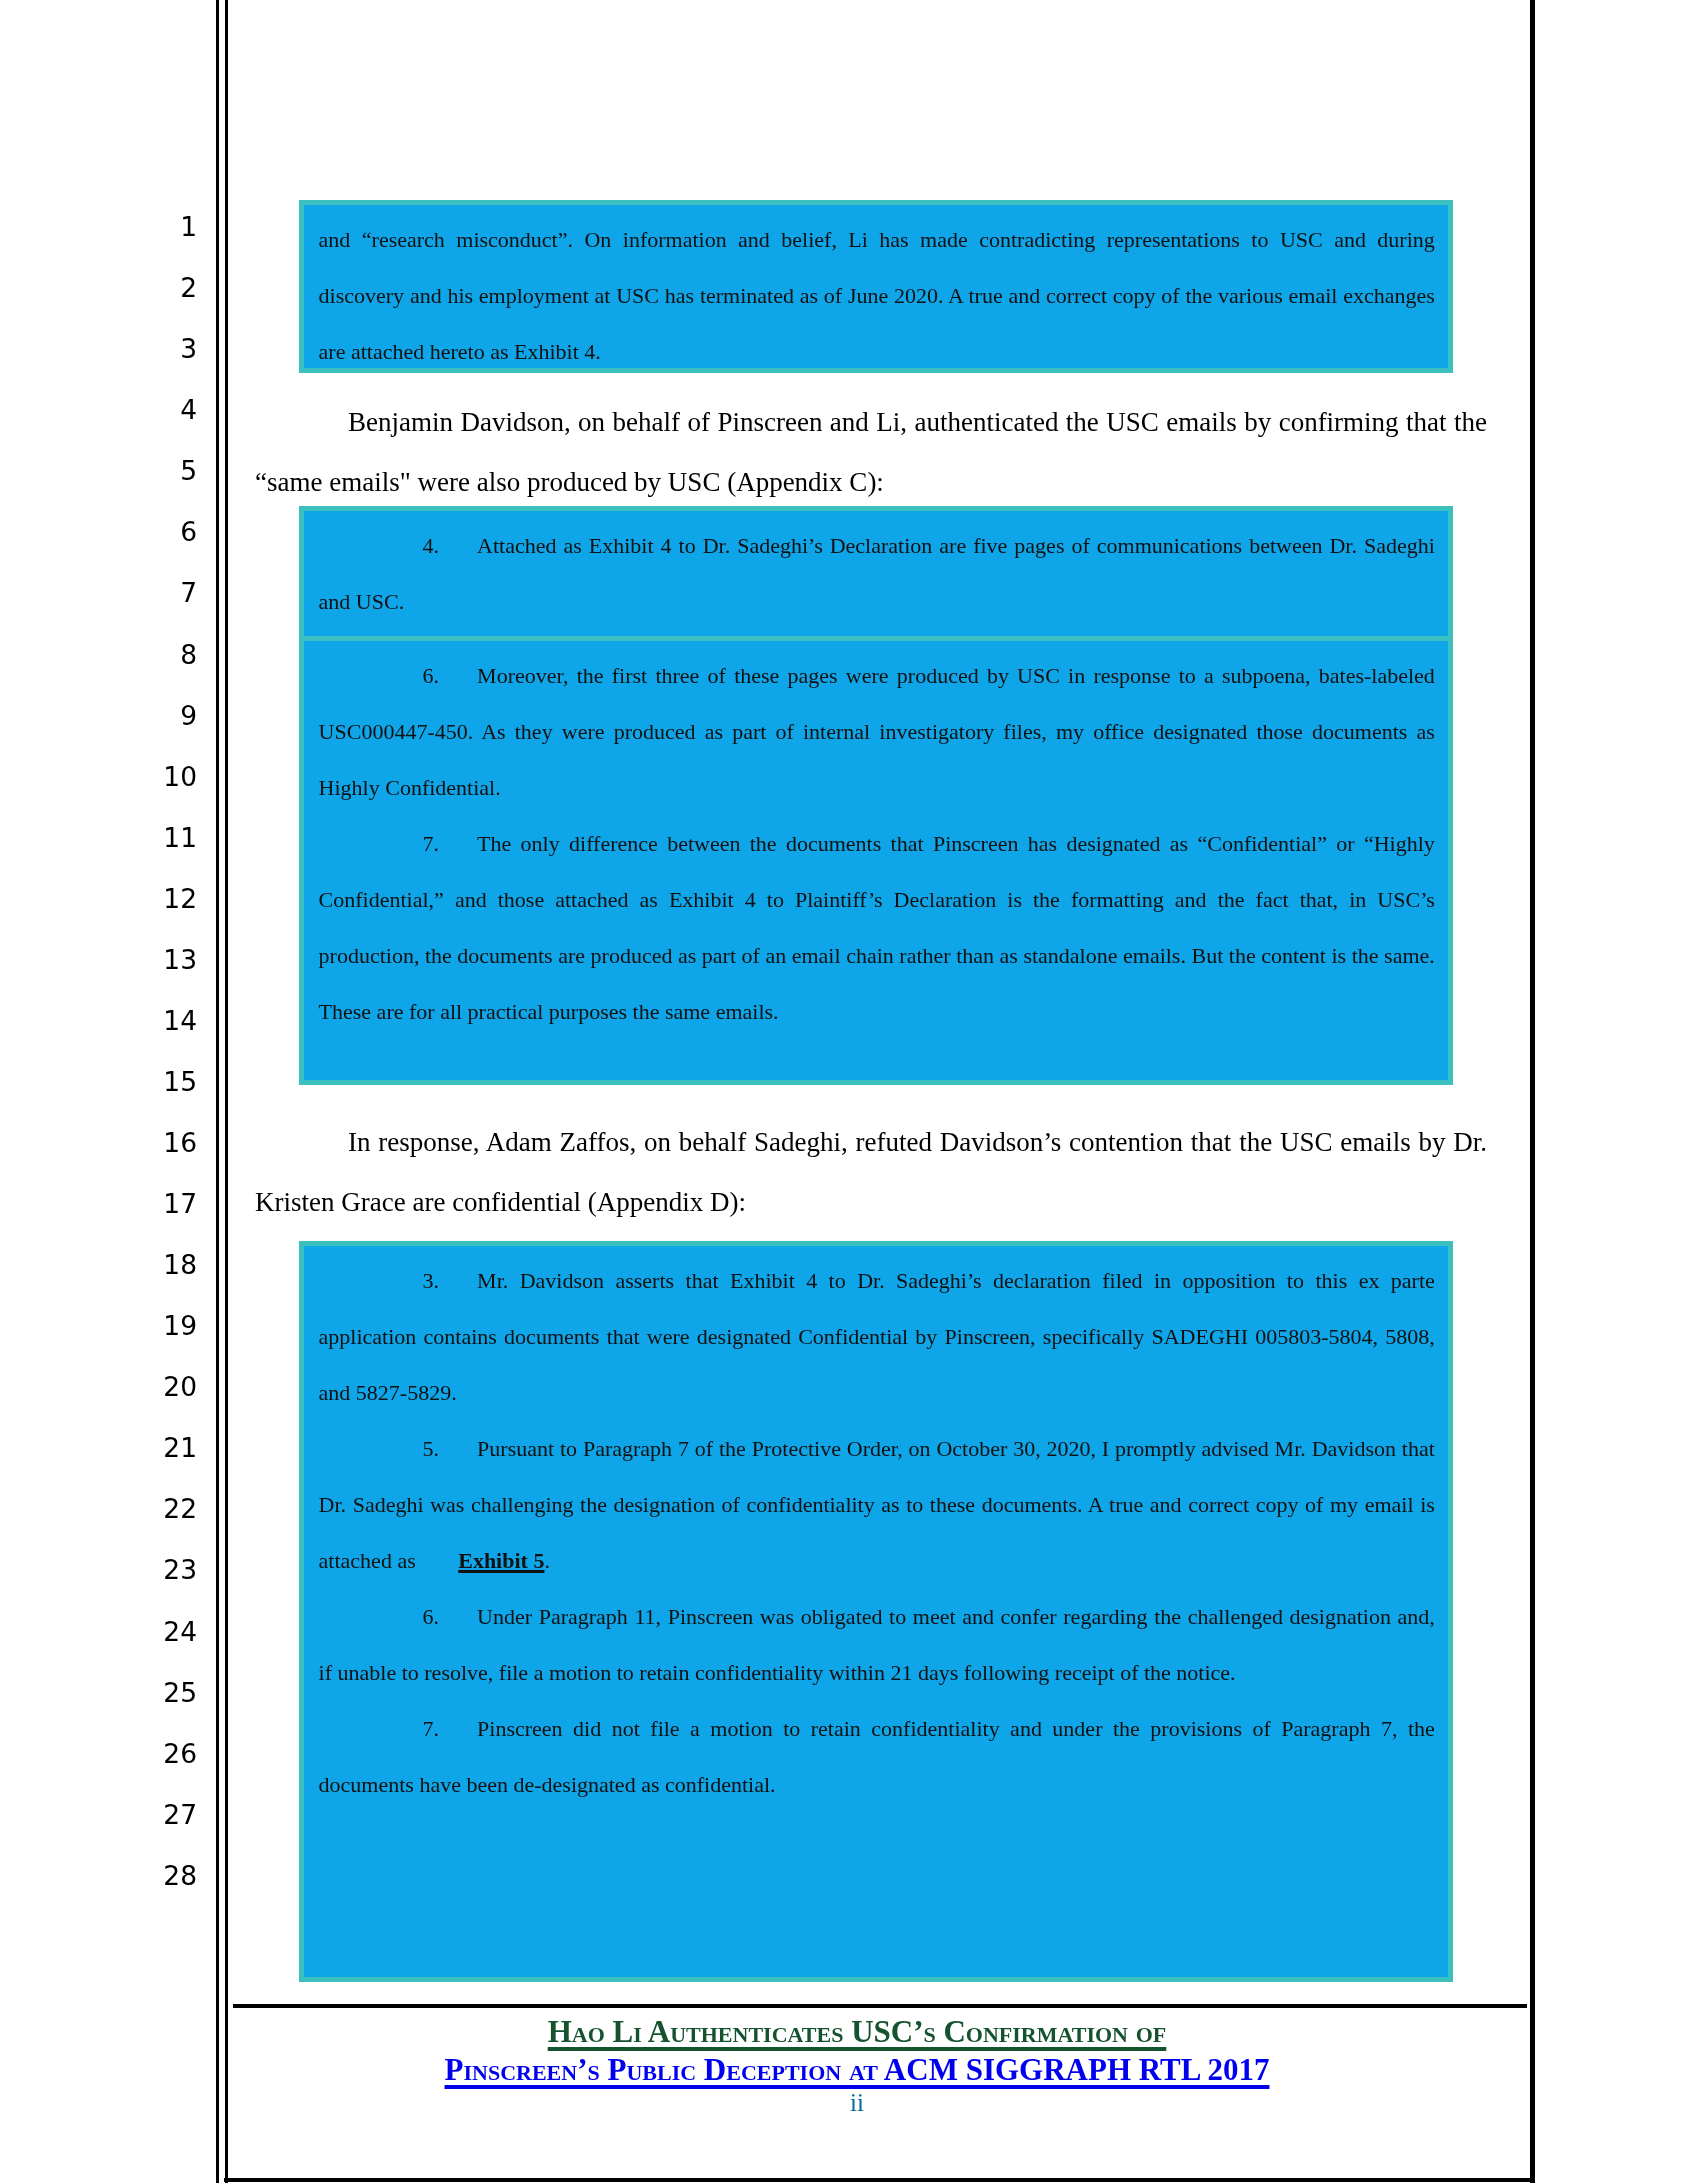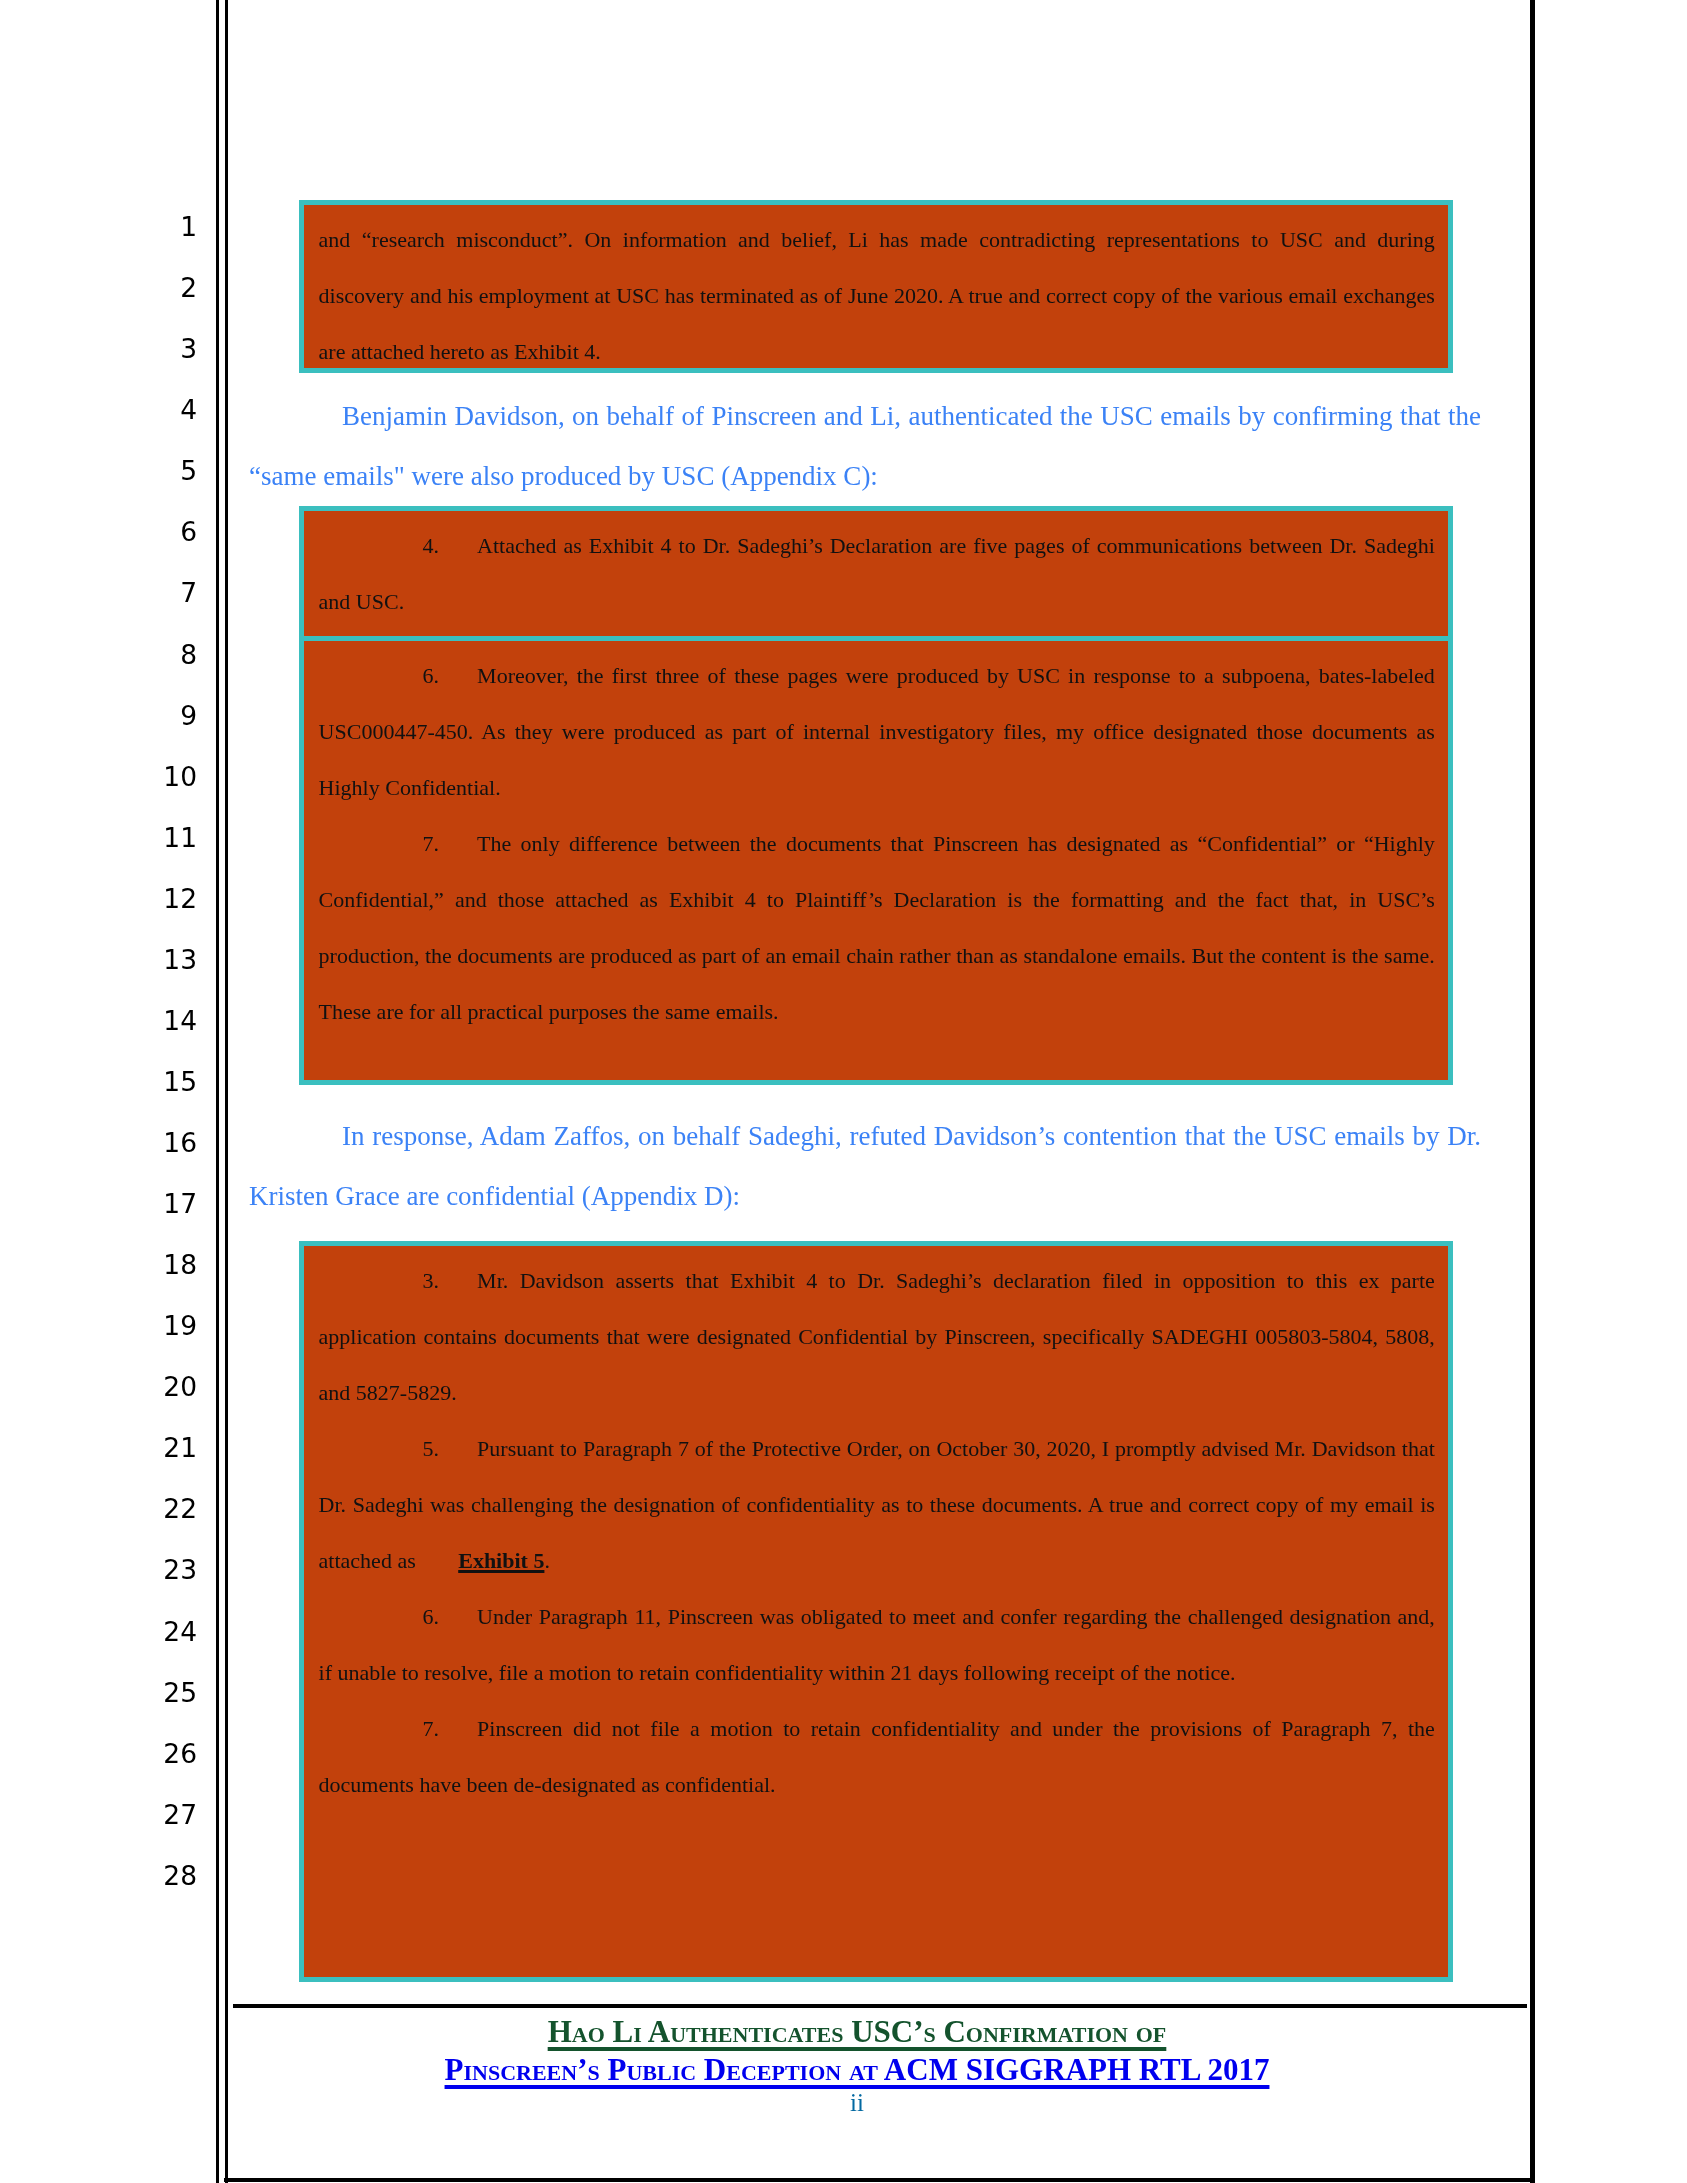--- a/index.html
+++ b/index.html
@@ -32,28 +32,28 @@
     left:119px; width:78px;
     text-align:right;
     font-family:"DejaVu Sans", sans-serif;
     font-size:26.5px; line-height:32px; color:#000;
   }
   
   .body-para{
     position:absolute; left:241px; width:1232px;
     font-size:27px; line-height:60px;
     text-align:justify; text-indent:93px;
-    margin:8px; color:#3b82f6;
+    margin:14px; color:#000000;
   }
   
   .quotebox{
     position:absolute; left:299px; width:1154px;
     border:5.3px solid #3bbfbf;
     box-sizing:border-box;
-    background:#c2410c;
+    background:#0ea5e9;
     padding:6.6px 13.2px 0 14.6px;
     overflow:hidden;
   }
   .quotebox p{
     margin:0;
     font-size:22px; line-height:56px;
     text-align:justify; text-indent:52px;
     color:#111;
   }
   .quotebox p.noindent{text-indent:0;}

